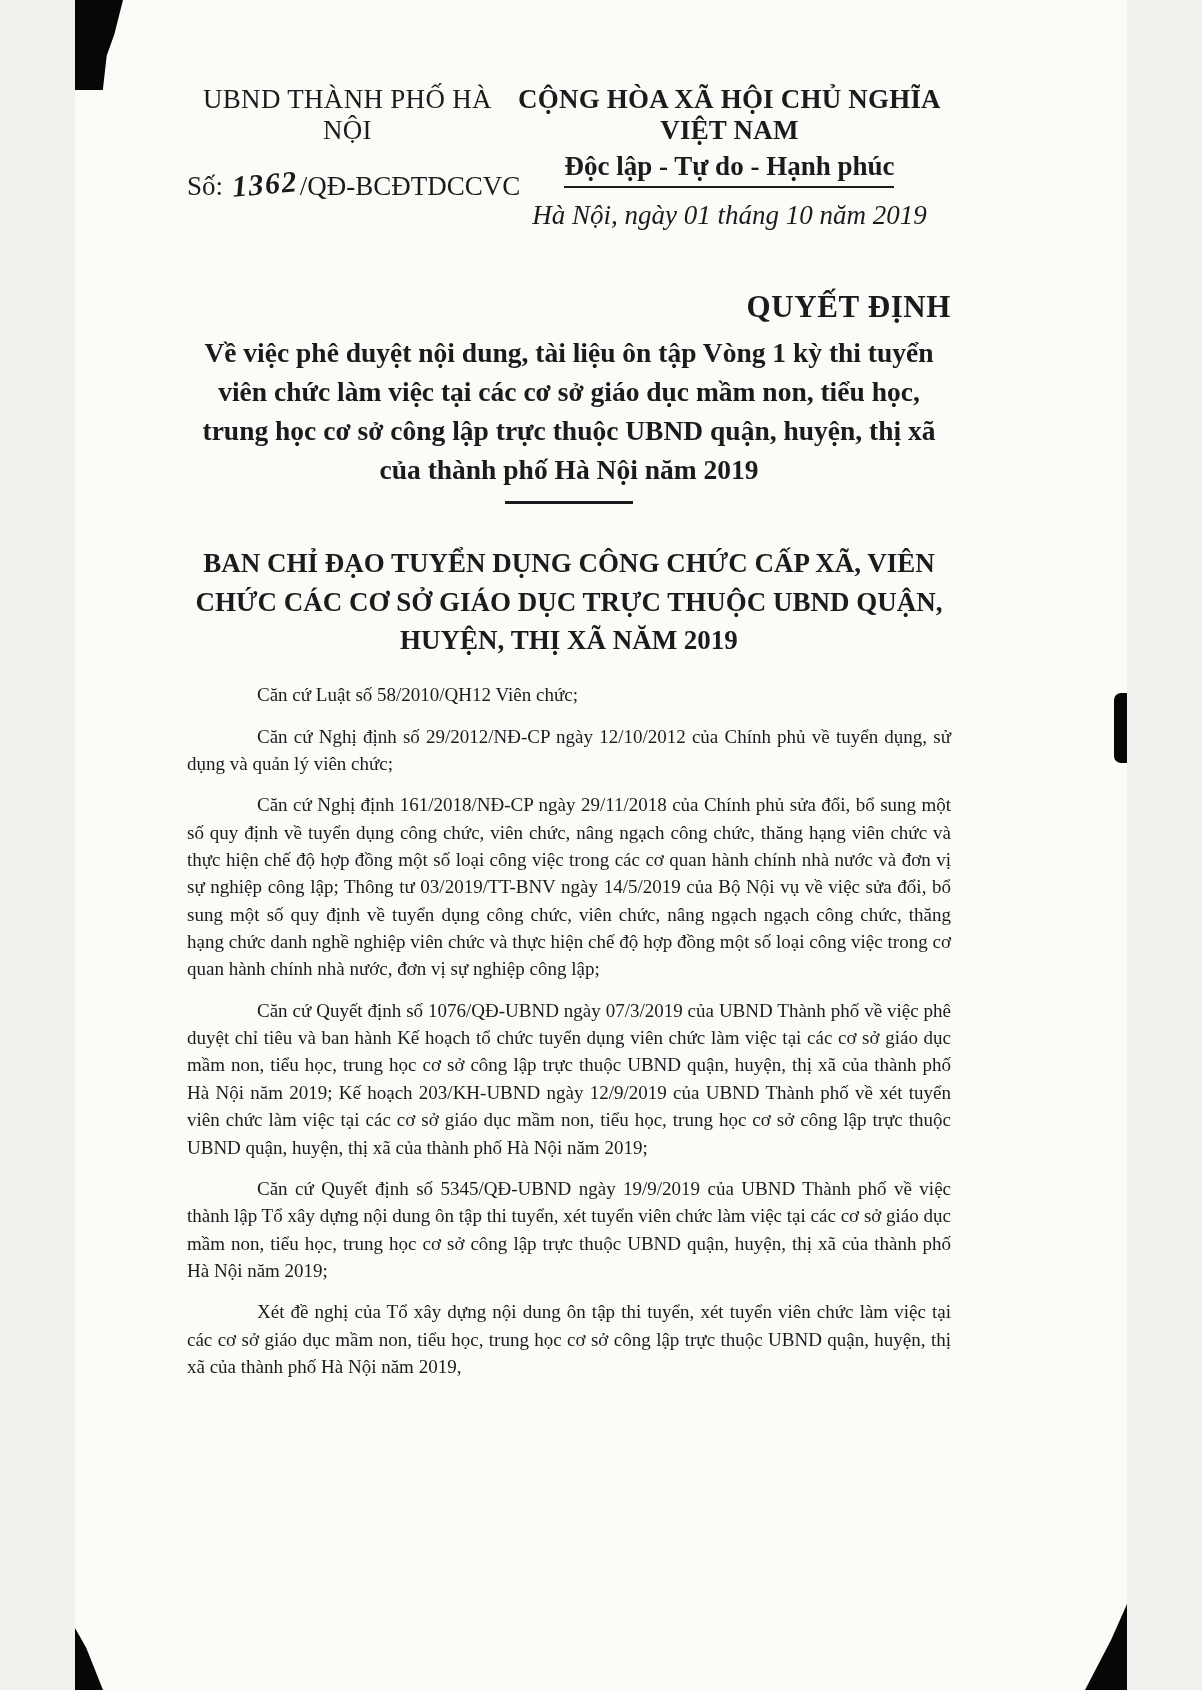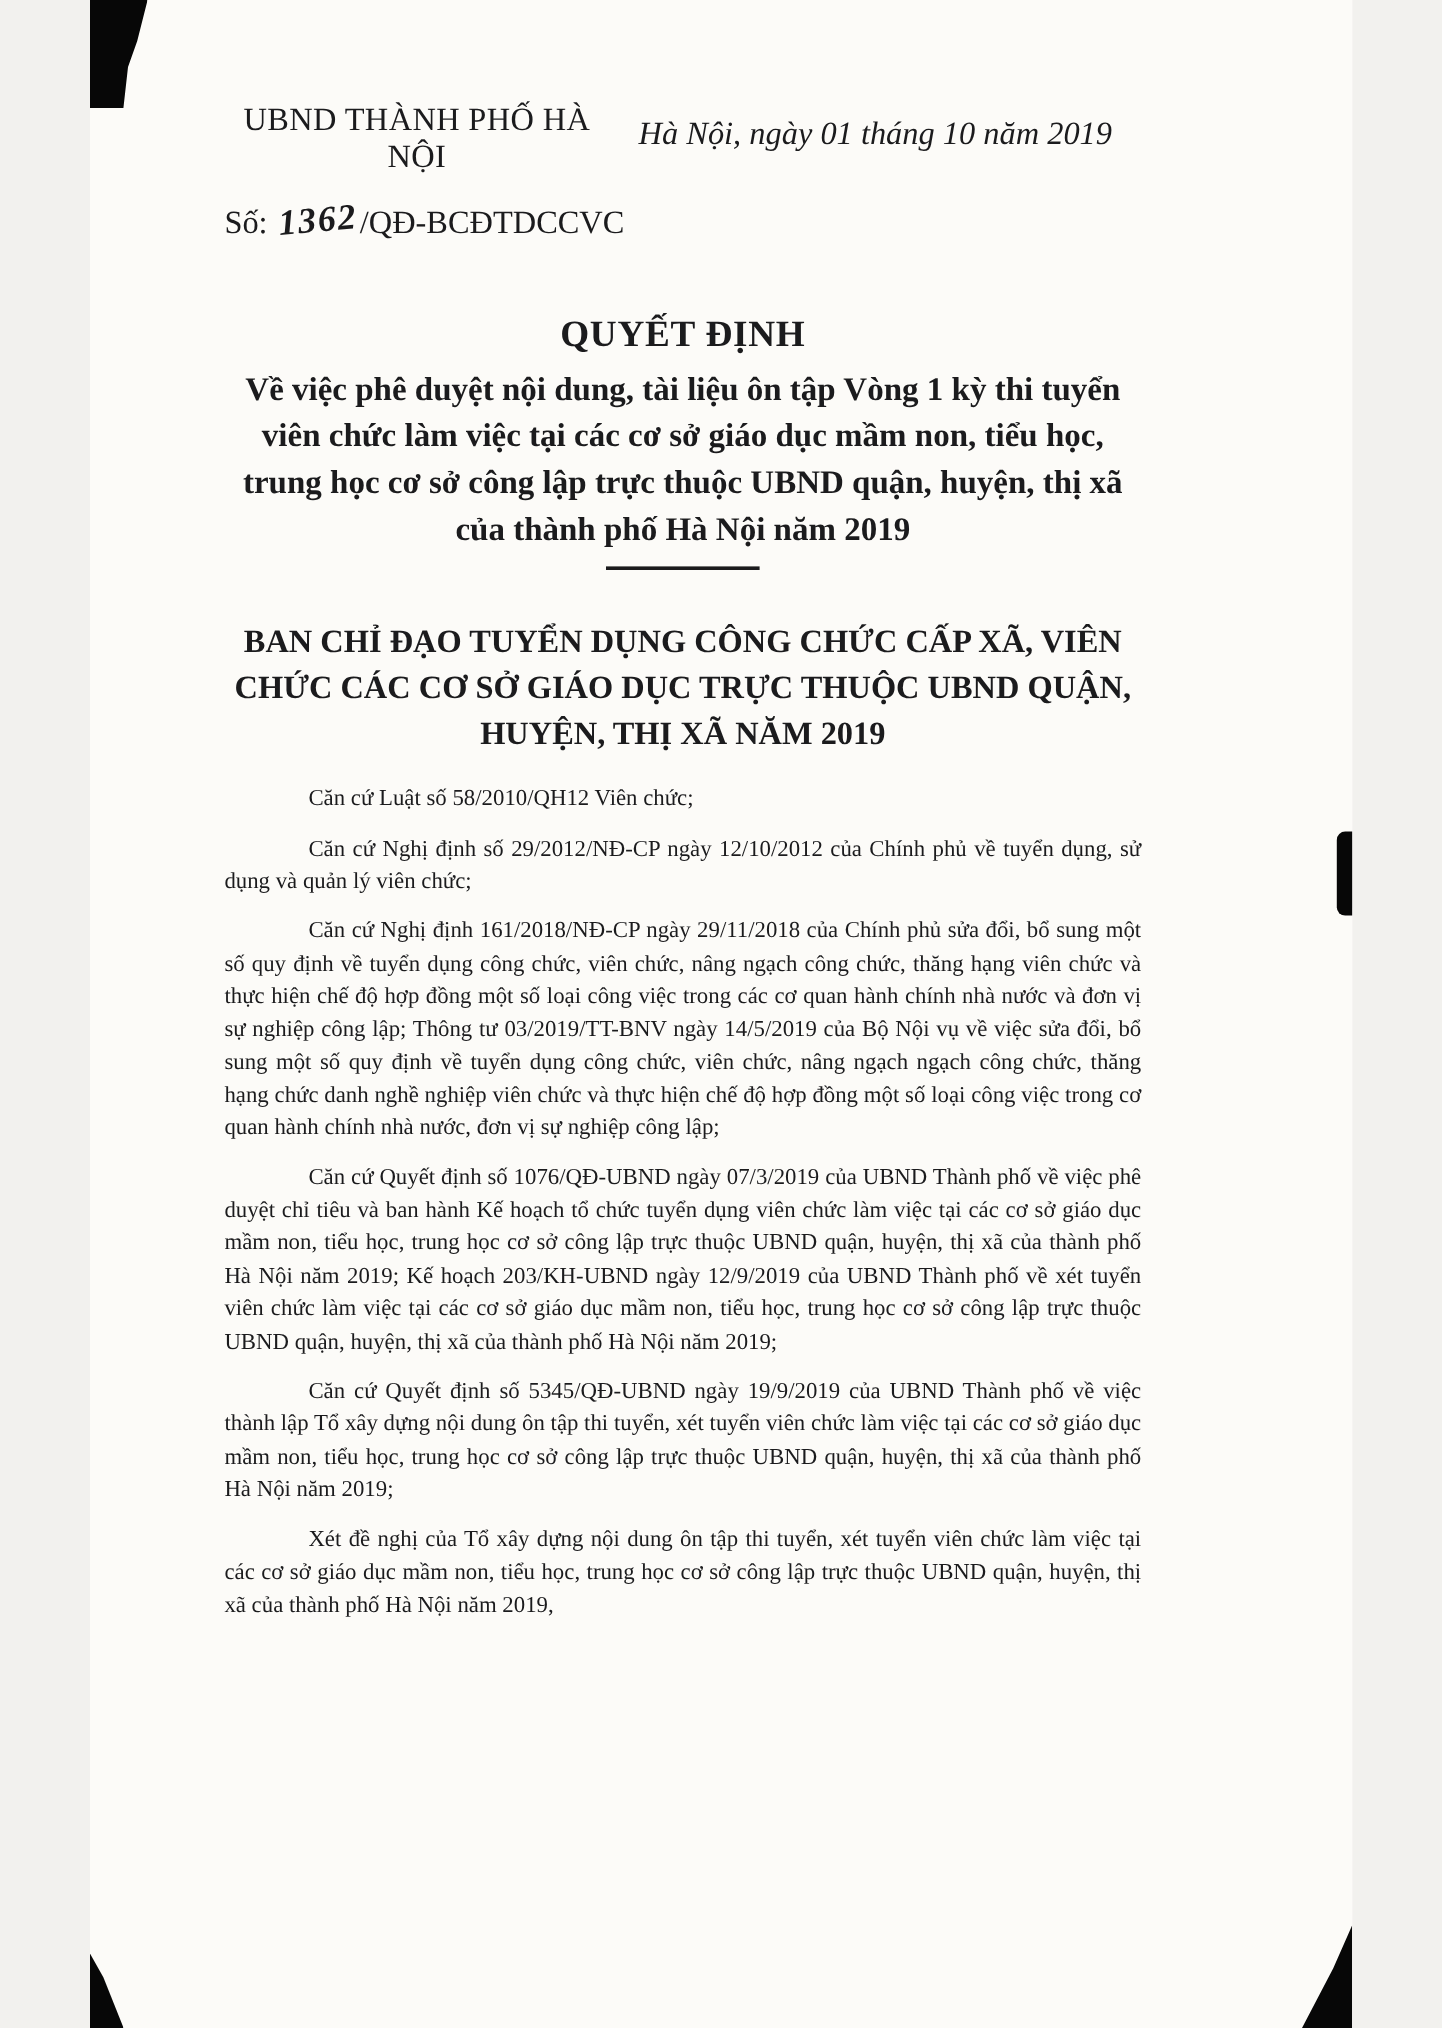--- a/index.html
+++ b/index.html
@@ -53,20 +53,21 @@
     padding-bottom: 4px;
   }
   .dateline { font-size: 27px; font-style: italic; margin-top: 12px; }
 
   
   .title-block { margin-top: 58px; text-align: center; }
   .doc-title {
     font-size: 31px;
     font-weight: 700;
     letter-spacing: 0.6px;
+    text-align: right;
   }
   .doc-subject {
     font-size: 27.5px;
     font-weight: 700;
     line-height: 1.42;
     margin-top: 8px;
   }
   .title-rule {
     width: 128px;
     height: 3px;
@@ -131,20 +132,24 @@
     <div class="header">
       <div class="header-left">
         <div class="org-line">UBND THÀNH PHỐ HÀ NỘI</div>
         <div class="doc-number">
           <span>Số:</span>
           <span class="handwritten">1362</span><span>/QĐ-BCĐTDCCVC</span>
         </div>
       </div>
 
       <div class="header-right">
+        <div class="national-title">CỘNG HÒA XÃ HỘI CHỦ NGHĨA VIỆT NAM</div>
+        <div class="national-motto">
+          <span class="u">Độc lập - Tự do - Hạnh phúc</span>
+        </div>
         <div class="dateline">Hà Nội, ngày 01 tháng 10  năm 2019</div>
       </div>
     </div>
 
     <div class="title-block">
       <div class="doc-title">QUYẾT ĐỊNH</div>
       <div class="doc-subject">Về việc phê duyệt nội dung, tài liệu ôn tập Vòng 1 kỳ thi tuyển viên chức làm việc tại các cơ sở giáo dục mầm non, tiểu học, trung học cơ sở công lập trực thuộc UBND quận, huyện, thị xã của thành phố Hà Nội năm 2019</div>
       <div class="title-rule"></div>
     </div>
 

